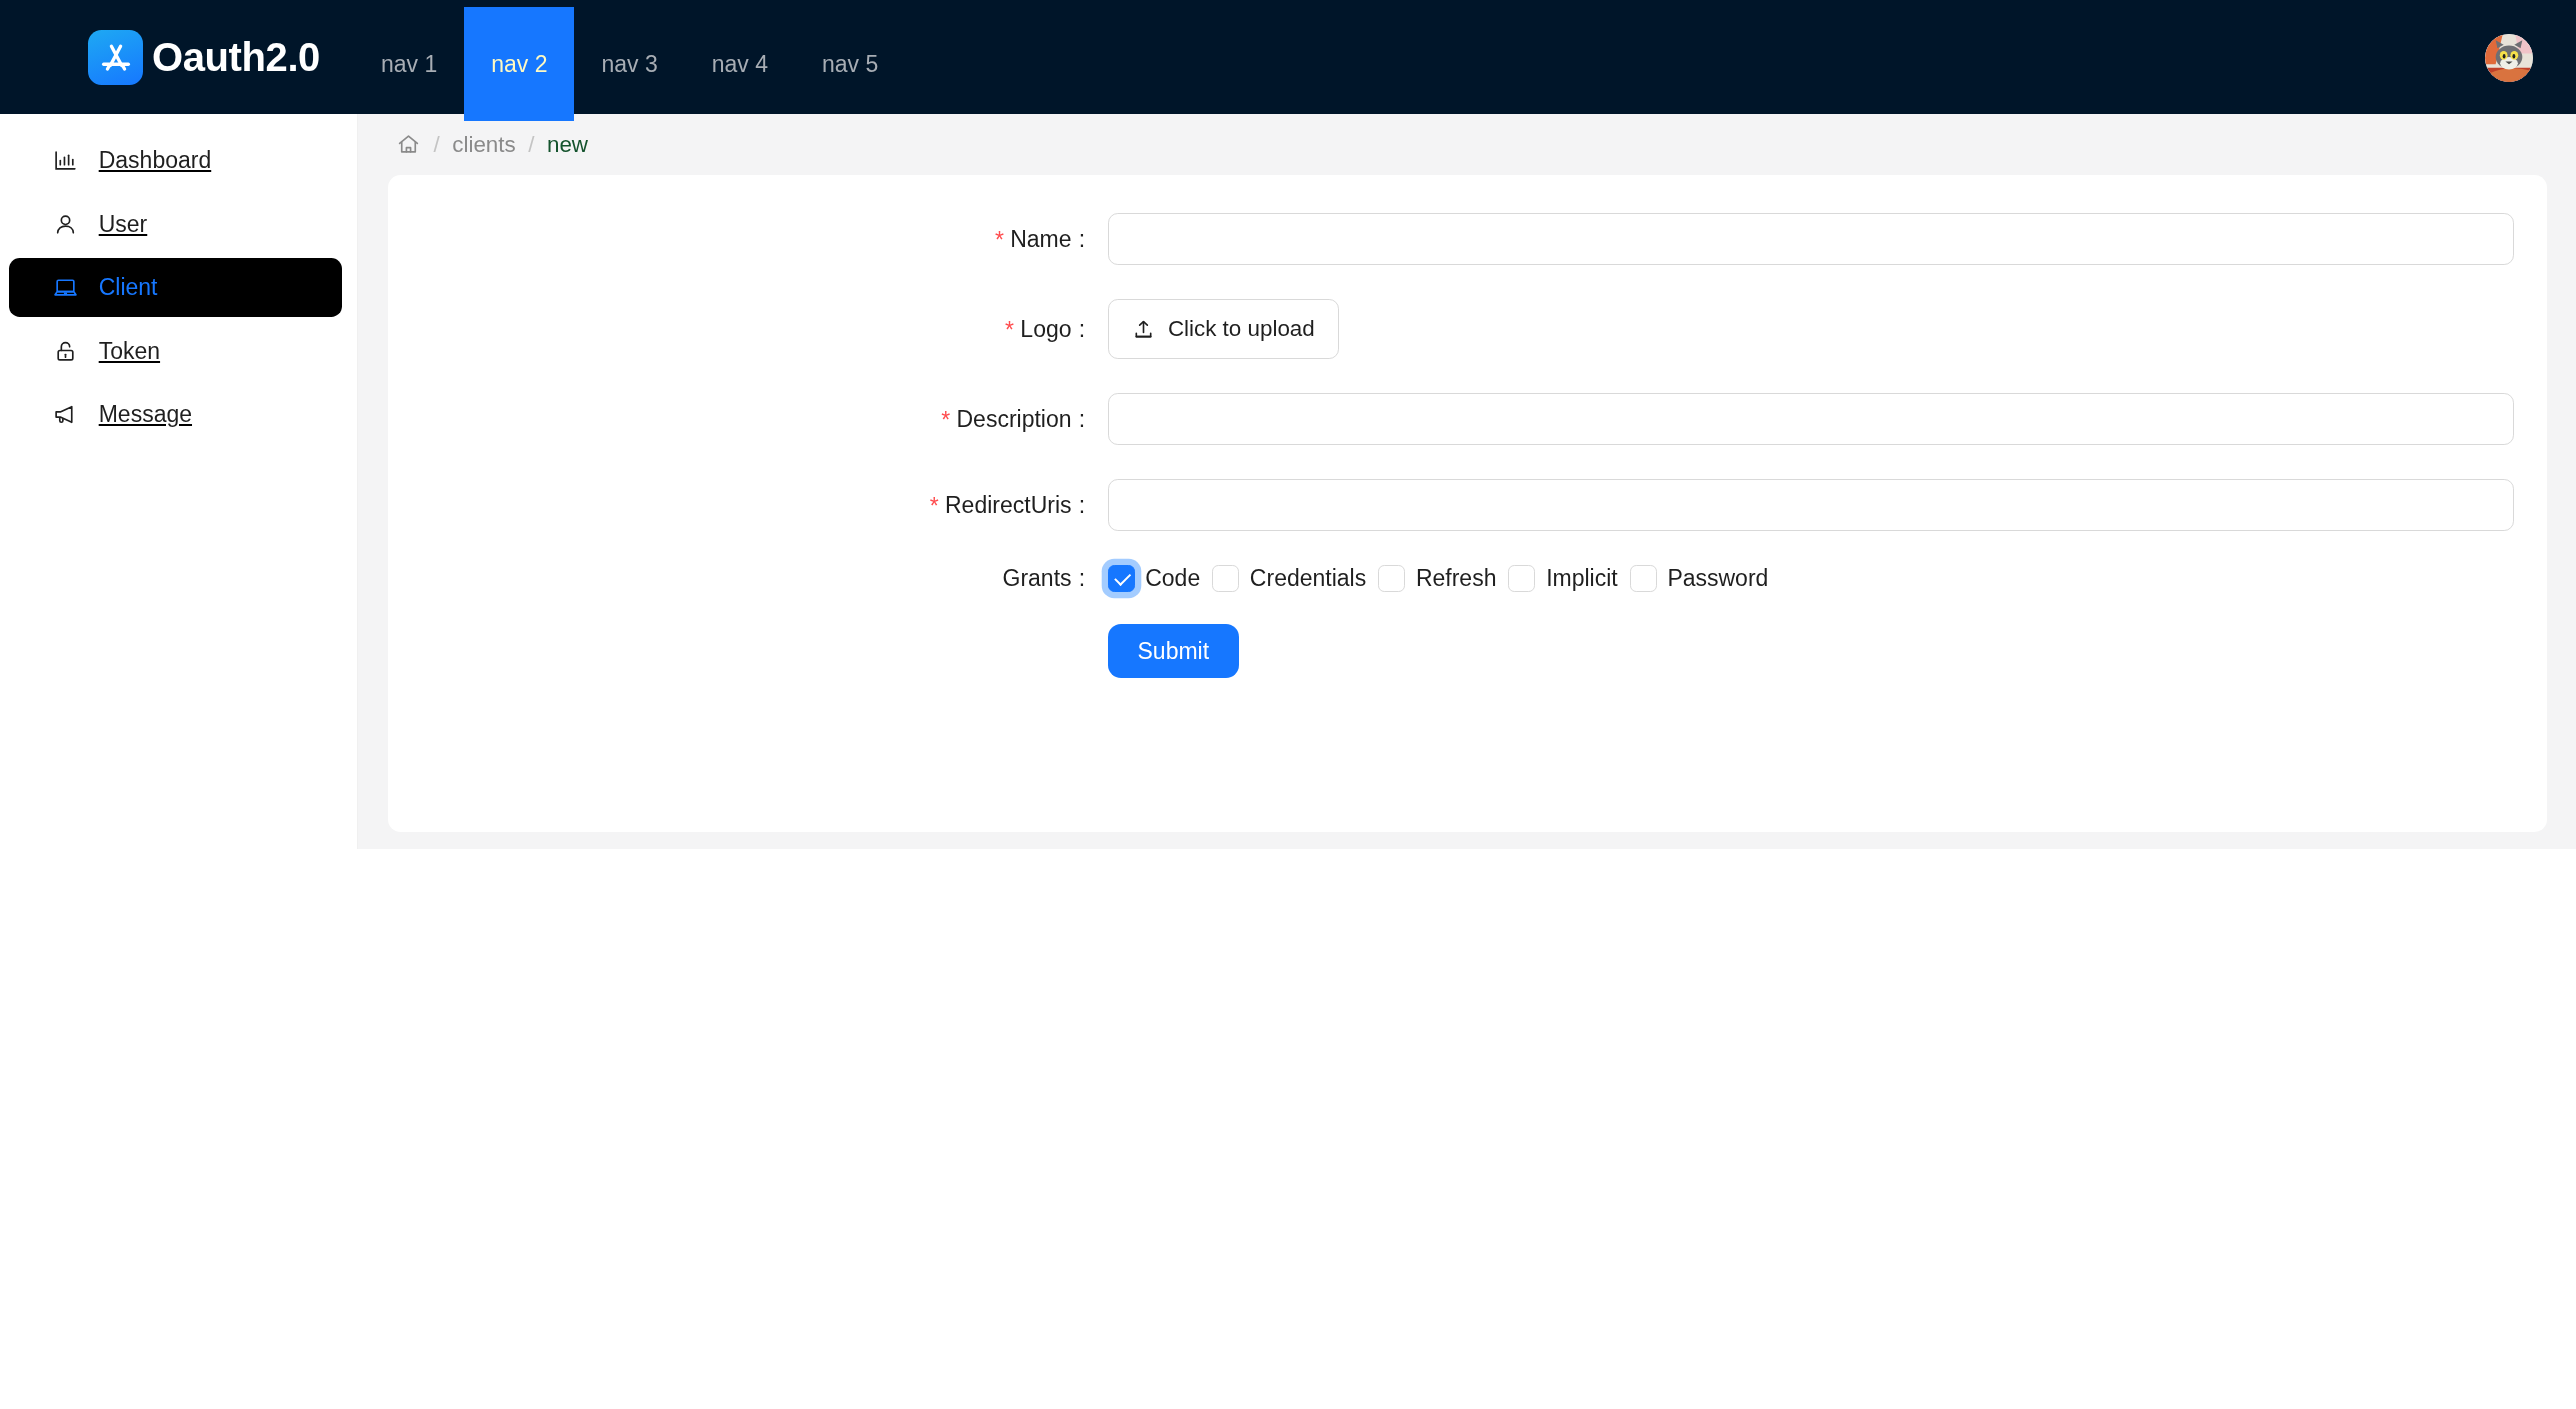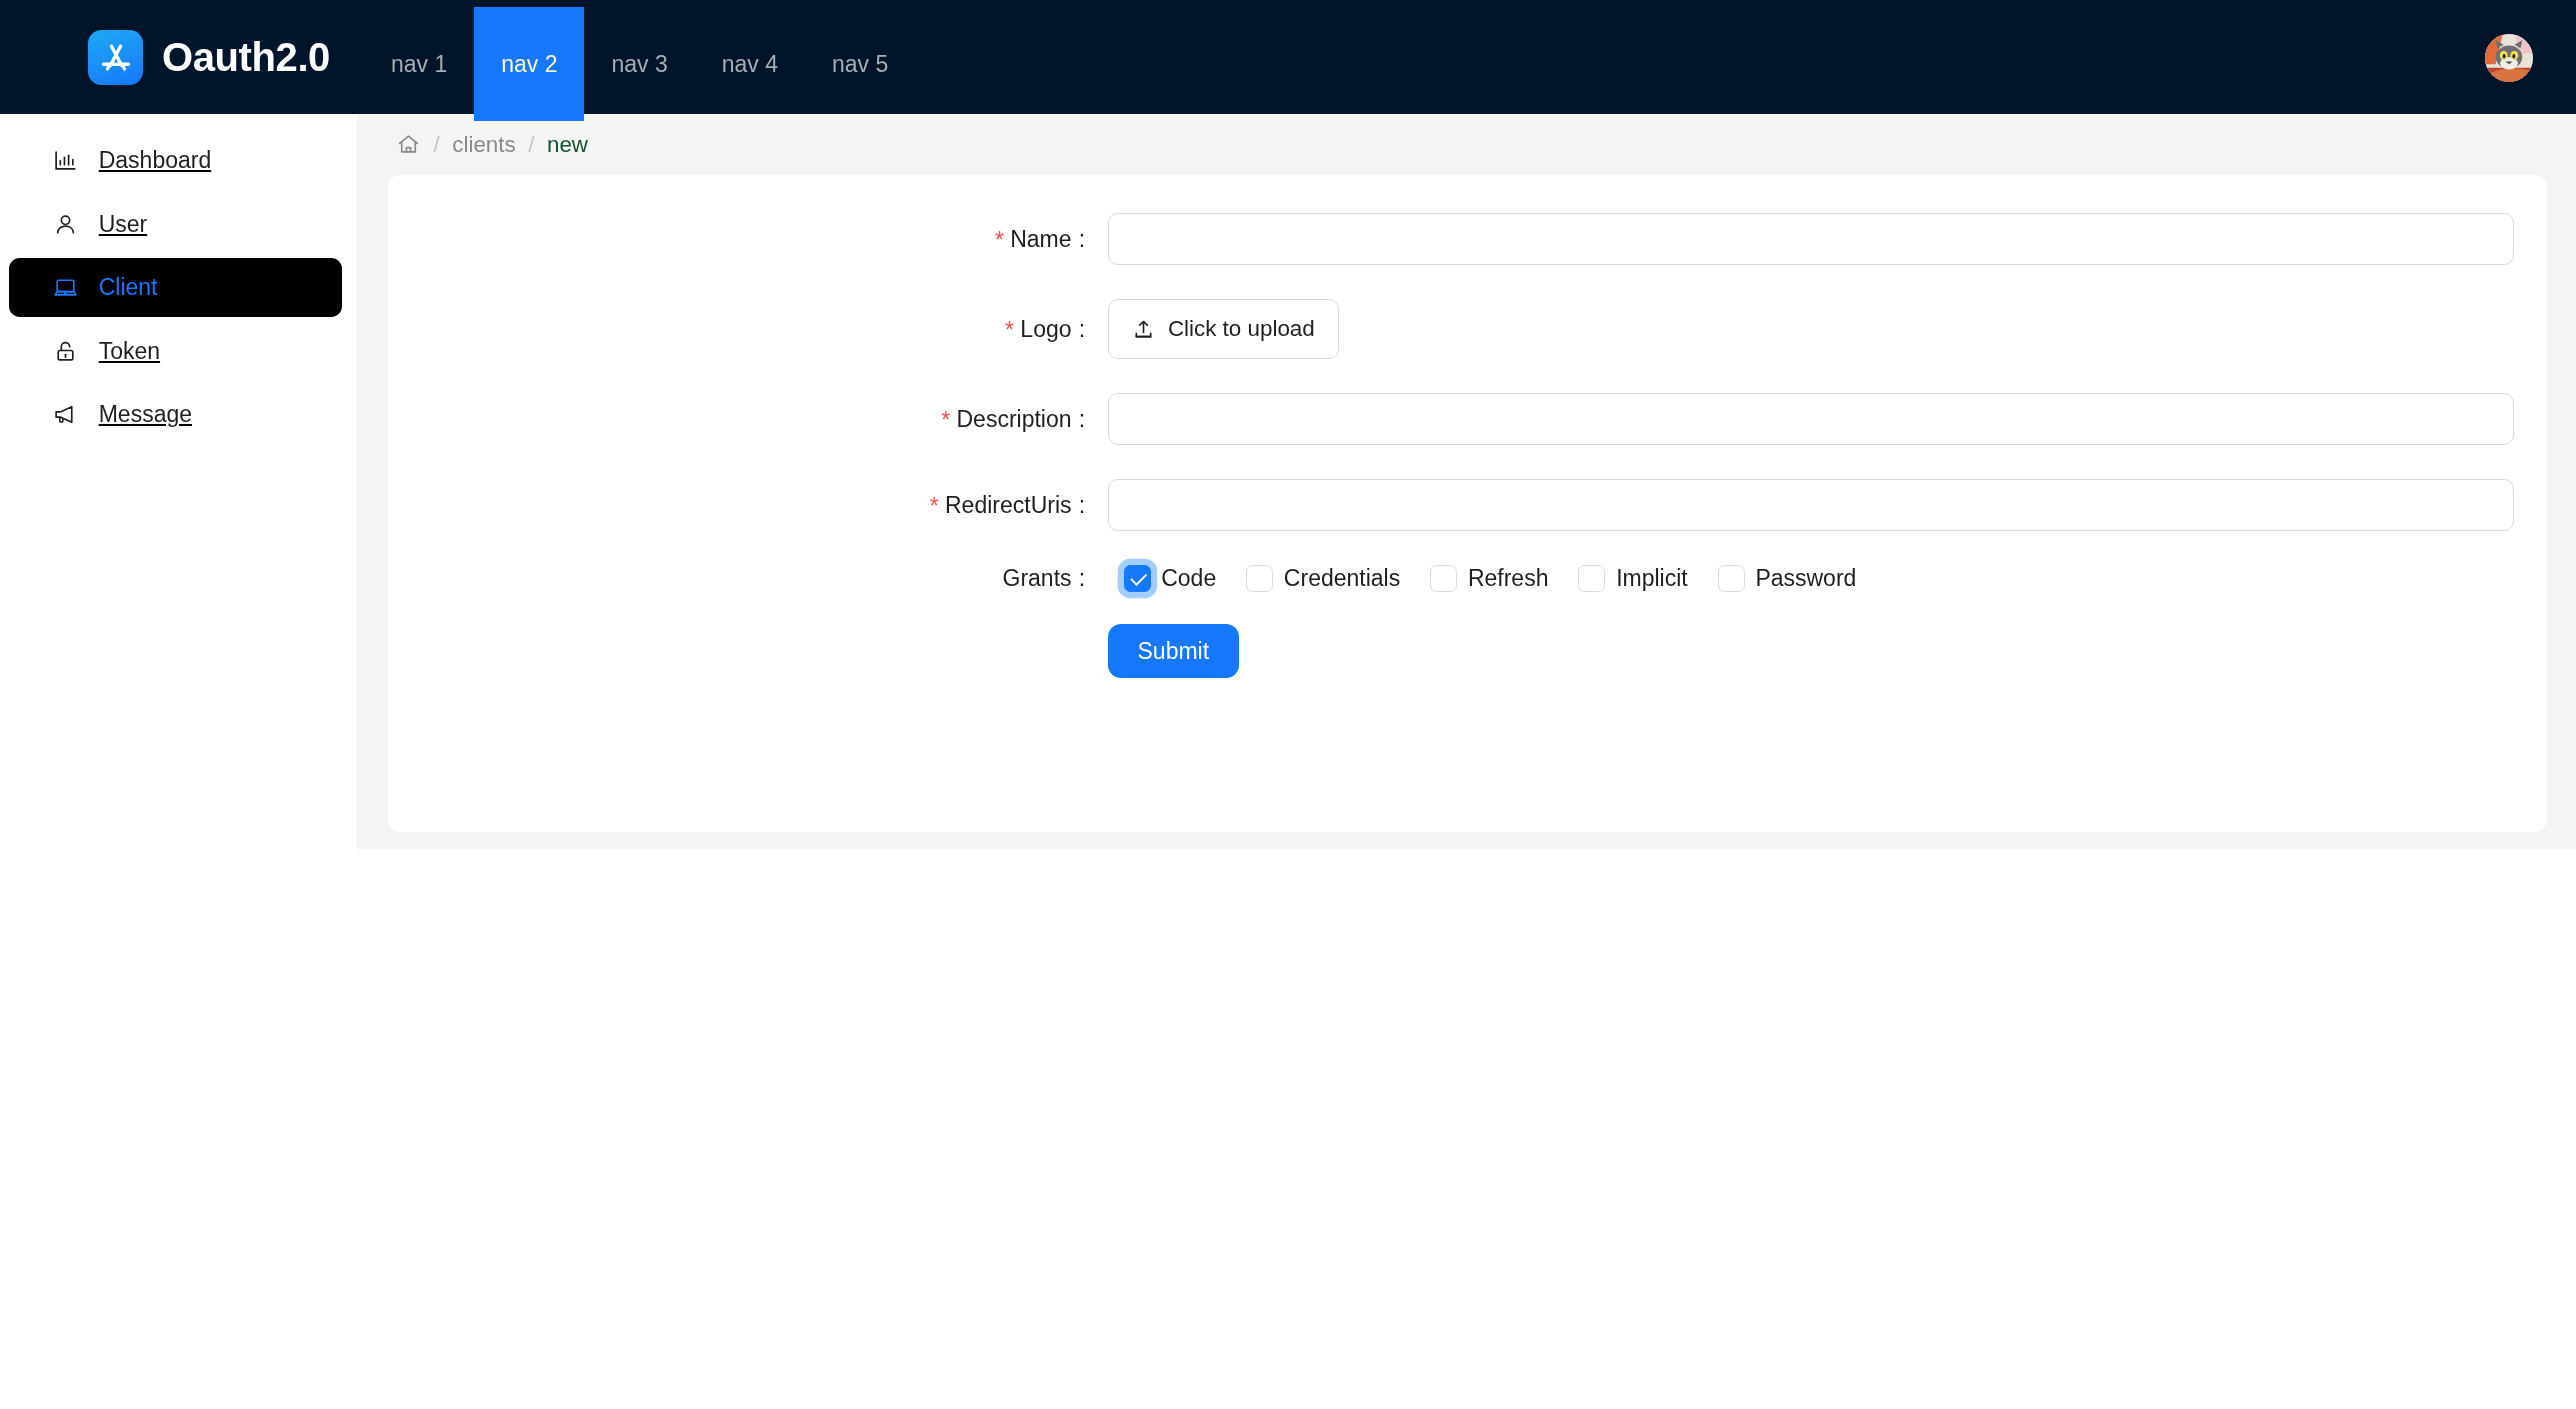--- a/index.html
+++ b/index.html
@@ -35,21 +35,21 @@
     align-items: center;
     justify-content: center;
     flex: none;
   }
   .brand-title {
     color: #ffffff;
     font-size: 40px;
     font-weight: bold;
     letter-spacing: -0.4px;
     line-height: 1;
-    margin-left: 19px;
+    margin-left: 9px;
   }
   .nav {
     display: flex;
     align-items: flex-end;
     height: 128px;
   }
   .nav-item {
     display: flex;
     align-items: center;
     justify-content: center;
@@ -194,22 +194,21 @@
     align-items: center;
     gap: 13.4px;
     cursor: pointer;
     font-family: "Liberation Sans", sans-serif;
   }
 
   .grants-row { margin-bottom: 27px; }
   .checkbox-group {
     display: flex;
     align-items: center;
-    gap: 30px;
-    margin-left: 16px;
+    gap: 12px;
   }
   .cbx-wrap {
     display: flex;
     align-items: center;
     gap: 10.7px;
     cursor: pointer;
     font-size: 23px;
     color: #1f1f1f;
   }
   .cbx {

